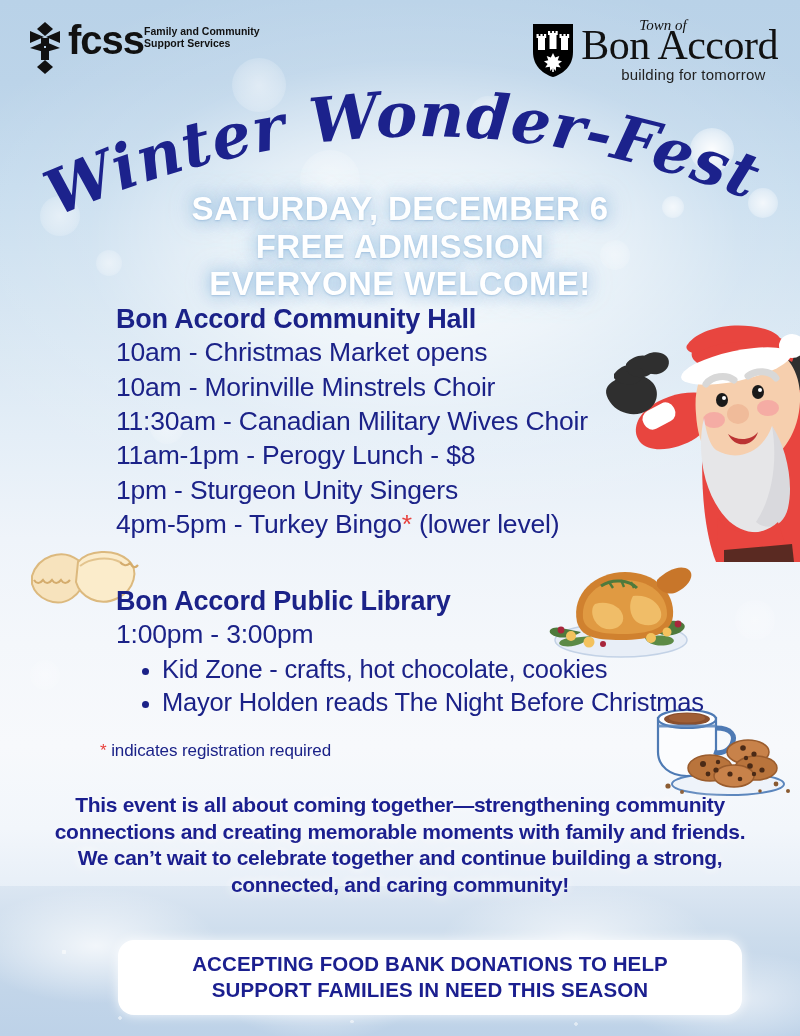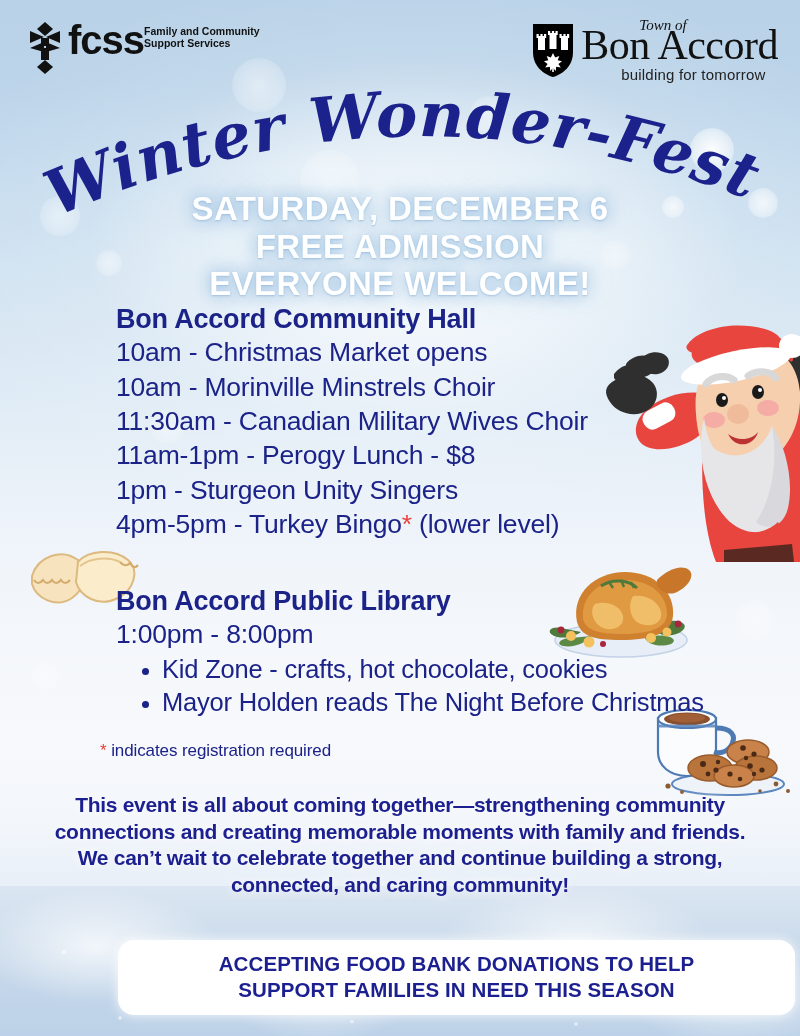--- a/index.html
+++ b/index.html
@@ -95,21 +95,21 @@
 
   .footnote{position:absolute;left:100px;top:741px;font-size:17px;color:#1b2288;letter-spacing:-.1px;}
 
   .closing{
     position:absolute;left:44px;top:792px;width:712px;text-align:center;
     font-size:21px;font-weight:bold;color:#1b1f8f;line-height:1.27;letter-spacing:-.3px;
     text-shadow:0 0 10px rgba(255,255,255,.9),0 0 18px rgba(255,255,255,.75);
   }
 
   .banner{
-    position:absolute;left:118px;top:940px;width:677px;
+    position:absolute;left:118px;top:940px;width:624px;
     background:#ffffff;border-radius:16px;
     padding:11px 16px 13px;box-sizing:border-box;text-align:center;
     box-shadow:0 0 12px rgba(255,255,255,.85);
   }
   .banner-line{font-size:20.5px;font-weight:bold;color:#1b1f8f;line-height:1.25;letter-spacing:.1px;}
 
   
   .art{position:absolute;}
   .art-santa{right:-6px;top:322px;width:210px;height:240px;}
   .art-perogy{left:24px;top:536px;width:118px;height:78px;}
@@ -315,21 +315,21 @@
         <span>1pm</span><span> - </span><span>Sturgeon Unity Singers</span><span class="red"></span><span></span>
       </div>
       <div class="sched-line">
         <span>4pm-5pm</span><span> - </span><span>Turkey Bingo</span><span class="red">*</span><span> (lower level)</span>
       </div>
     </div>
   </div>
 
   <div class="section lib-block">
     <div class="sec-head">Bon Accord Public Library</div>
-    <div class="lib-time">1:00pm - 8:00pm</div>
+    <div class="lib-time">1:00pm - 3:00pm</div>
     <ul class="lib-list">
       <li>Kid Zone - crafts, hot chocolate, cookies</li>
       <li>Mayor Holden reads The Night Before Christmas</li>
     </ul>
   </div>
 
   <div class="footnote"><span class="red">*</span><span> indicates registration required</span></div>
 
   <div class="closing">This event is all about coming together—strengthening community connections and creating memorable moments with family and friends. We can’t wait to celebrate together and continue building a strong, connected, and caring community!</div>
 

